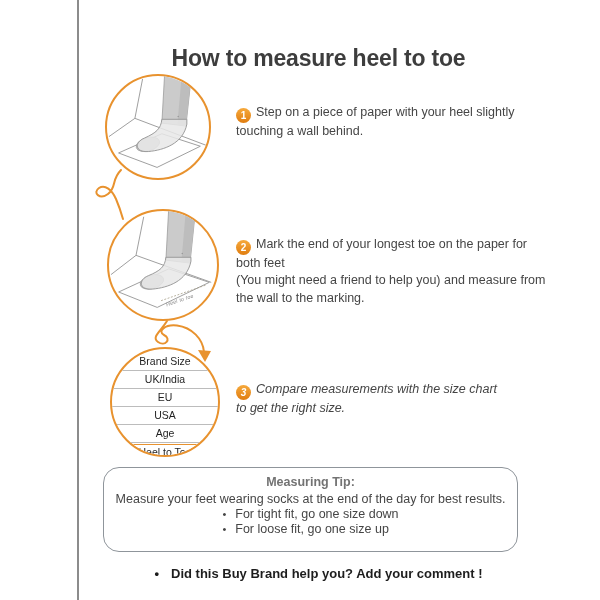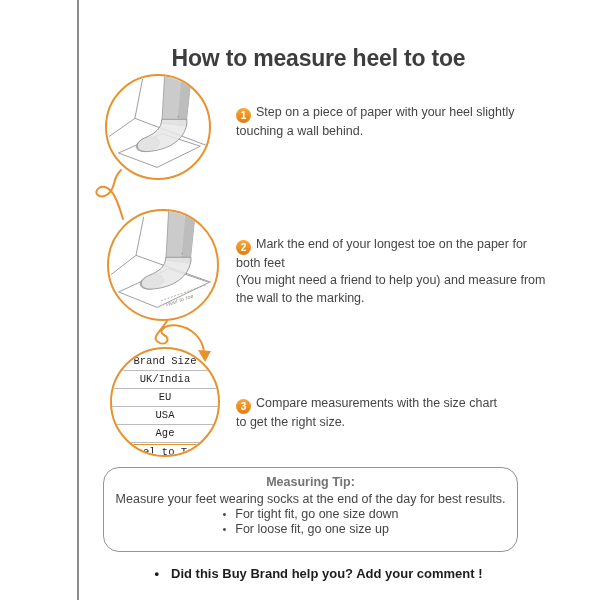--- a/index.html
+++ b/index.html
@@ -12,40 +12,40 @@
     position:absolute;left:77px;right:40px;top:30px;text-align:center;
     font-size:23px;font-weight:bold;color:#3d3d3d;letter-spacing:-0.2px;
   }
   
   .illu-circle{
     position:absolute;border:2.5px solid #E8922E;border-radius:50%;
     background:#ffffff;overflow:hidden;box-sizing:border-box;
   }
   .circle-1{left:105px;top:74px;width:106px;height:106px;}
   .circle-2{left:107px;top:209px;width:112px;height:112px;}
-  .circle-chart{left:110px;top:347px;width:110px;height:110px;font-family:Liberation Mono, monospace;}
+  .circle-chart{left:110px;top:347px;width:110px;height:110px;}
   .illu-circle svg{display:block;width:100%;height:100%;}
   
   .chart-rows{padding-top:4px;}
   .chart-row{
     height:17px;line-height:17px;text-align:center;
     font-size:10.5px;color:#1f1f1f;
   }
   .chart-row + .chart-row{border-top:1px solid #bcbcbc;}
   .heel-box{
     display:inline-block;border:1.2px solid #E8922E;background:#fff;
     padding:0 5px;height:14px;line-height:14px;margin-top:1px;font-size:10.5px;
   }
   
   .swirl-overlay{position:absolute;left:0;top:0;width:600px;height:600px;pointer-events:none;}
   
   .step{position:absolute;left:236px;width:310px;font-size:12.5px;line-height:17.5px;color:#454545;margin:0;}
   .step-1{top:104px;}
   .step-2{top:236px;}
-  .step-3{top:395px;}
+  .step-3{top:381px;font-style:italic;}
   .step-badge{
     display:inline-flex;align-items:center;justify-content:center;
     width:15px;height:15px;border-radius:50%;
     background:linear-gradient(180deg,#f6a93c 0%,#e07d10 100%);
     color:#ffffff;font-size:10px;font-weight:bold;
     margin-right:5px;vertical-align:-2.5px;
   }
   .step-text{white-space:pre-line;margin-top:44px;}
   
   .tip-box{

